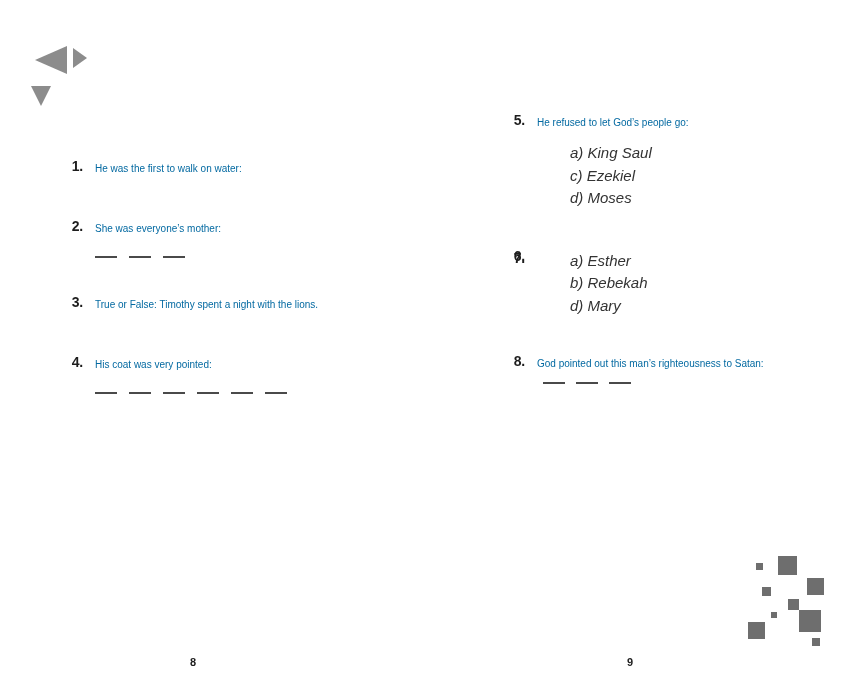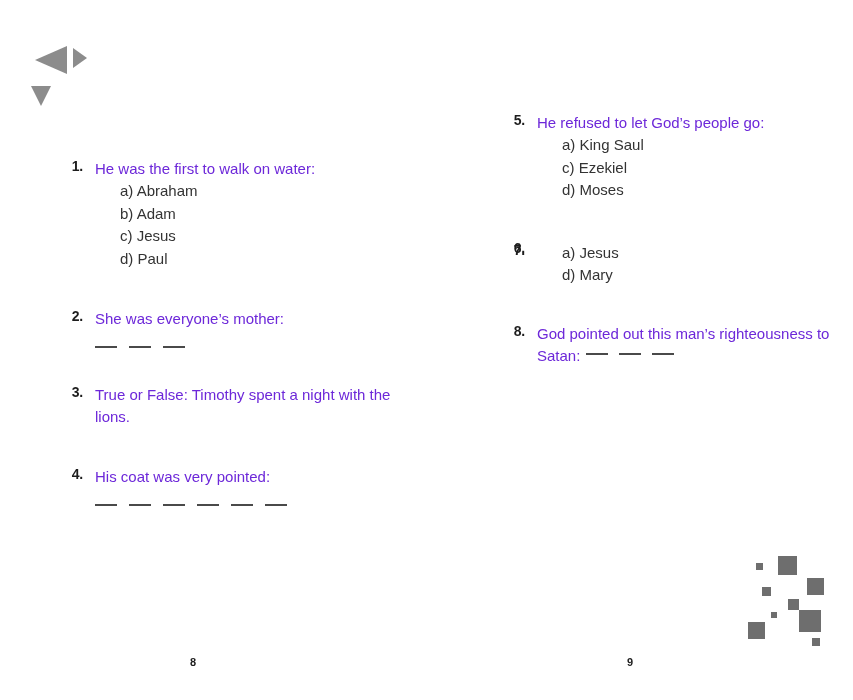--- a/index.html
+++ b/index.html
@@ -99,28 +99,29 @@
     left: 0;
     top: 0;
     width: 28px;
     text-align: right;
     font-weight: bold;
     font-size: 14px;
     color: #1d1d1d;
     letter-spacing: -0.2px;
   }
   .q-text {
-    font-size: 15px;
+    font-size: 10px;
     line-height: 22px;
-    color: #6d28d9;
+    color: #0369a1;
   }
   .q-options {
-    margin: 0;
+    margin: 8px;
     padding: 0;
     list-style: none;
+    font-style: italic;
   }
   .q-option {
     font-size: 15px;
     line-height: 22.5px;
     color: #333333;
     padding-left: 25px;
   }
 
   
   .blanks {
@@ -166,26 +167,20 @@
   <div class="tri tri-down"></div>
 </div>
 
 <div class="spread">
 
   <div class="page page-left">
     <div class="quiz-list">
         <div class="question" style="margin-bottom: 38px;">
           <div class="q-num">1.</div>
           <div class="q-text">He was the first to walk on water:</div>
-          <ul class="q-options">
-            <li class="q-option">a) Abraham</li>
-            <li class="q-option">b) Adam</li>
-            <li class="q-option">c) Jesus</li>
-            <li class="q-option">d) Paul</li>
-          </ul>
         </div>
         <div class="question" style="margin-bottom: 36px;">
           <div class="q-num">2.</div>
           <div class="q-text">She was everyone’s mother:</div>
           <div class="blanks">
             <span class="blank"></span>
             <span class="blank"></span>
             <span class="blank"></span>
           </div>
         </div>
@@ -219,21 +214,22 @@
             <li class="q-option">c) Ezekiel</li>
             <li class="q-option">d) Moses</li>
           </ul>
         </div>
         <div class="question" style="margin-bottom: 40px;">
           <div class="q-num">6.</div>
         </div>
         <div class="question" style="margin-bottom: 36px;">
           <div class="q-num">7.</div>
           <ul class="q-options">
-            <li class="q-option">a) Jesus</li>
+            <li class="q-option">a) Esther</li>
+            <li class="q-option">b) Rebekah</li>
             <li class="q-option">d) Mary</li>
           </ul>
         </div>
         <div class="question">
           <div class="q-num">8.</div>
           <div class="q-text">God pointed out this man’s righteousness to Satan:<span class="blanks inline">
               <span class="blank"></span>
               <span class="blank"></span>
               <span class="blank"></span>
             </span></div>

